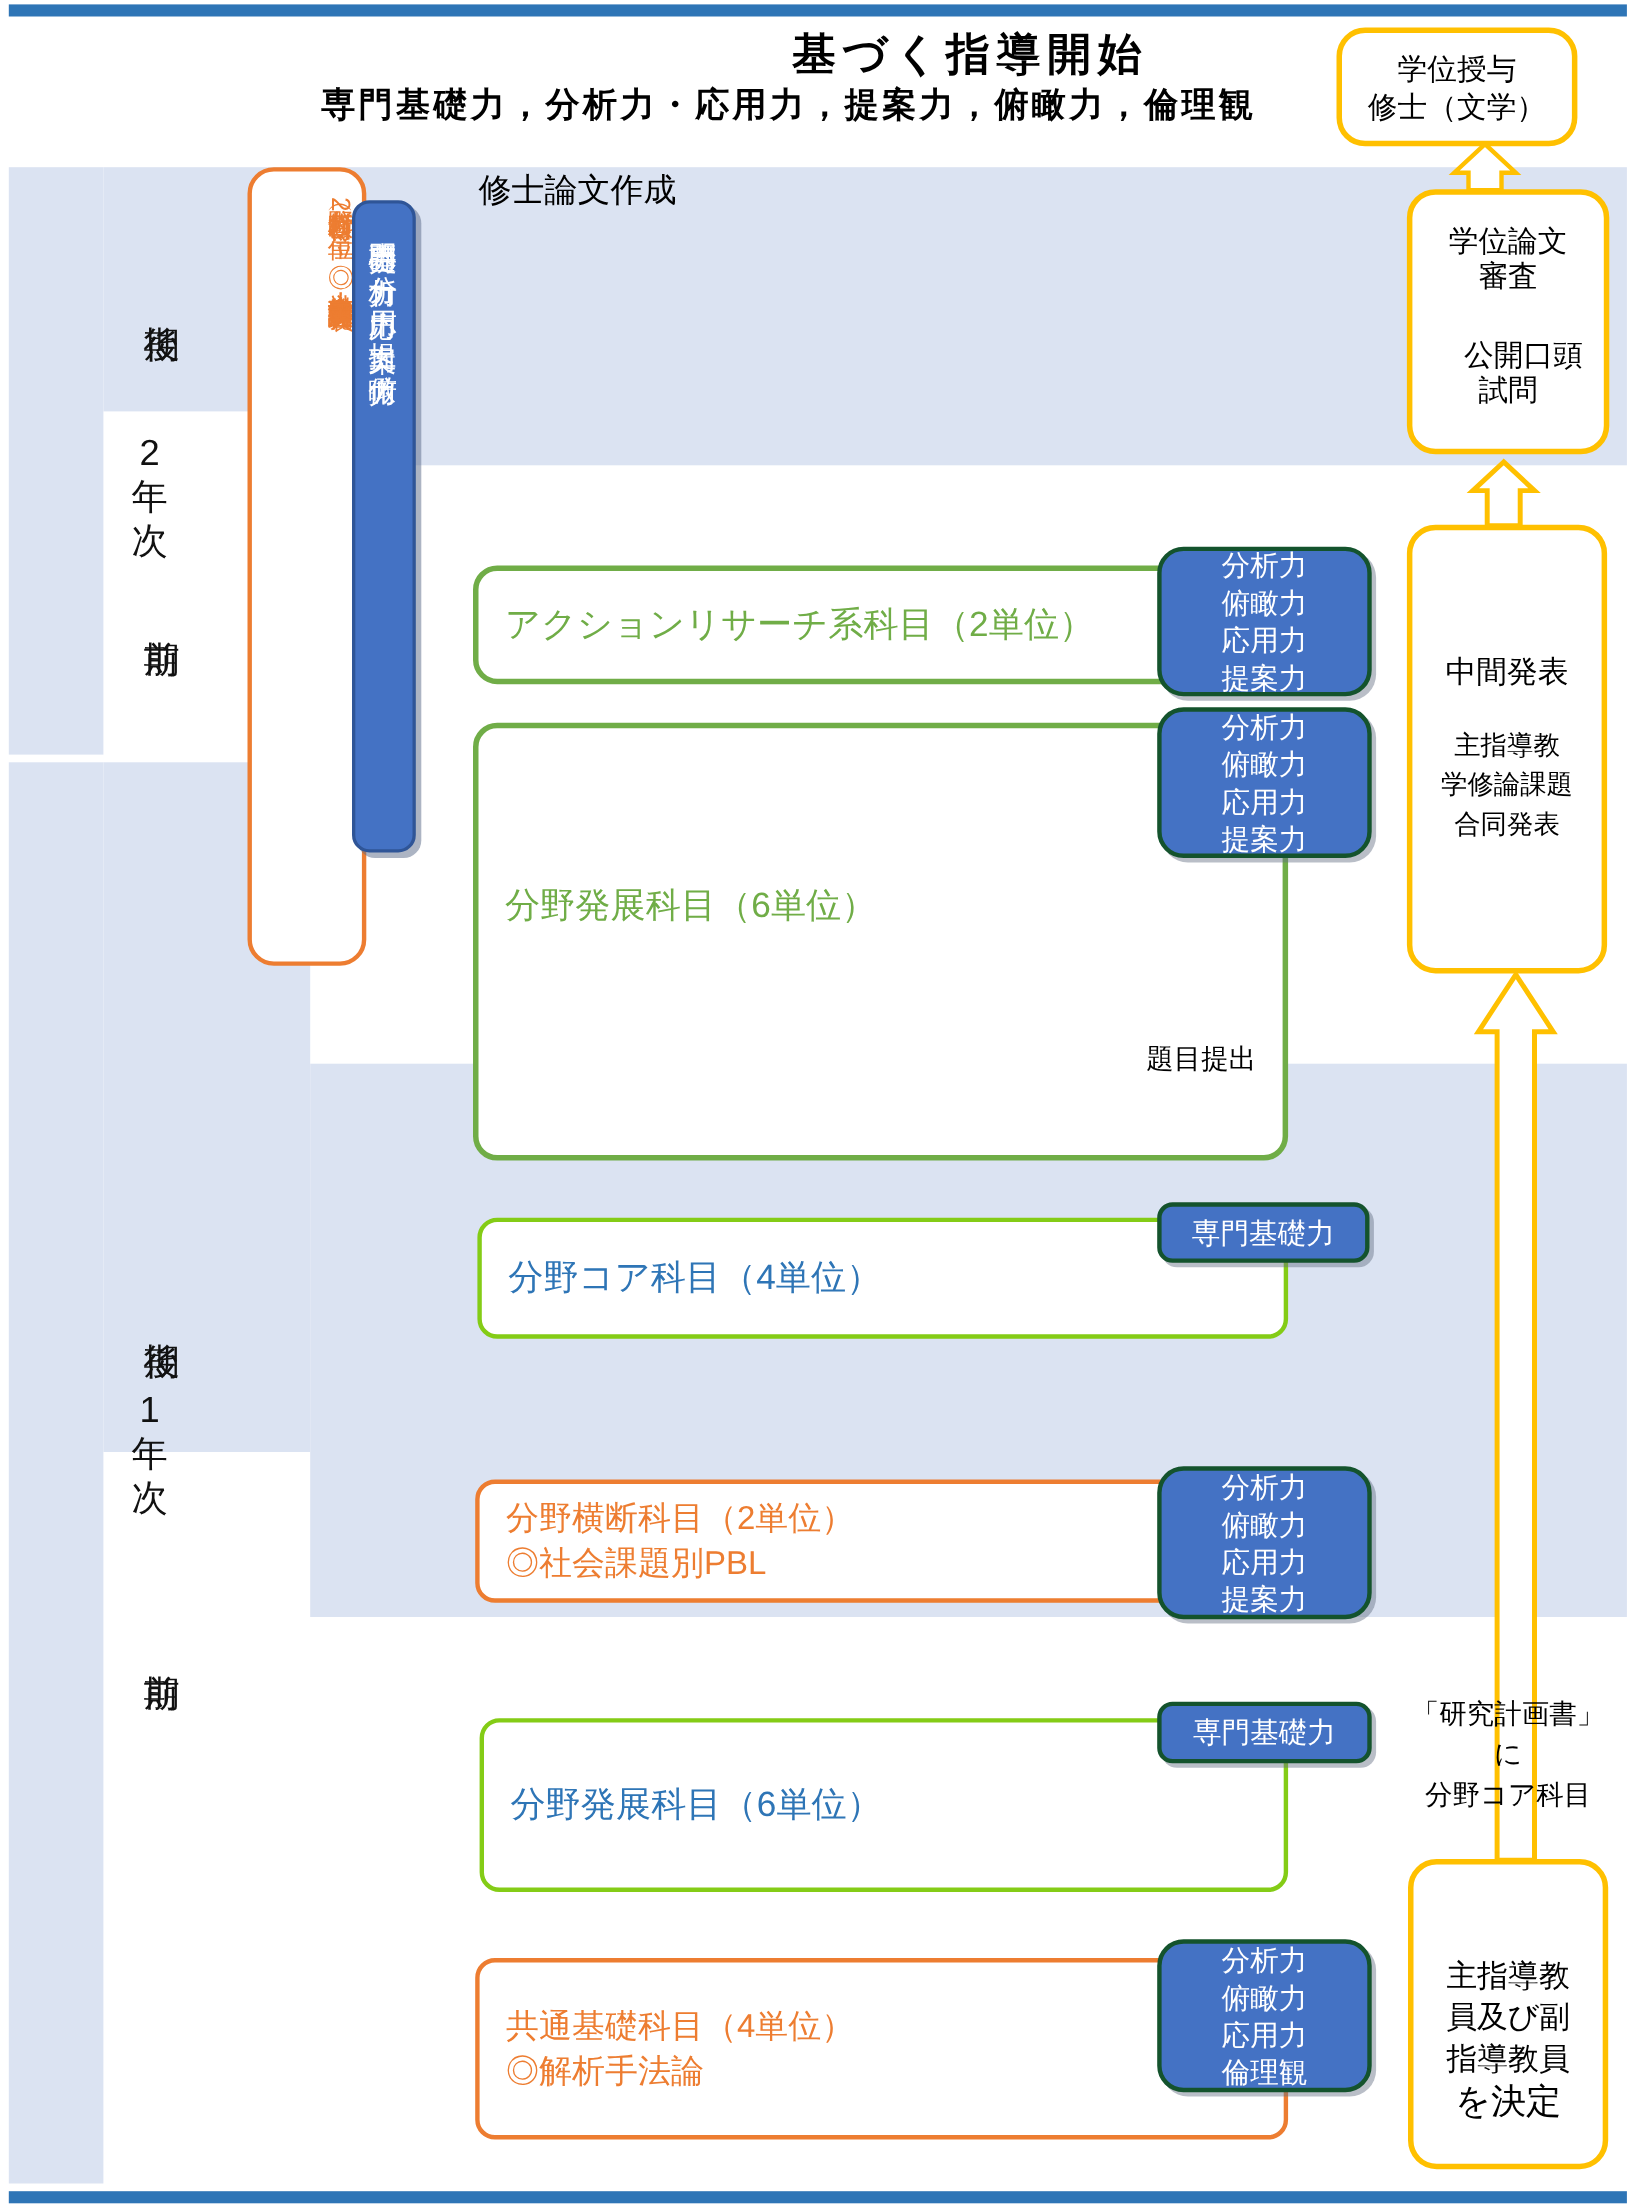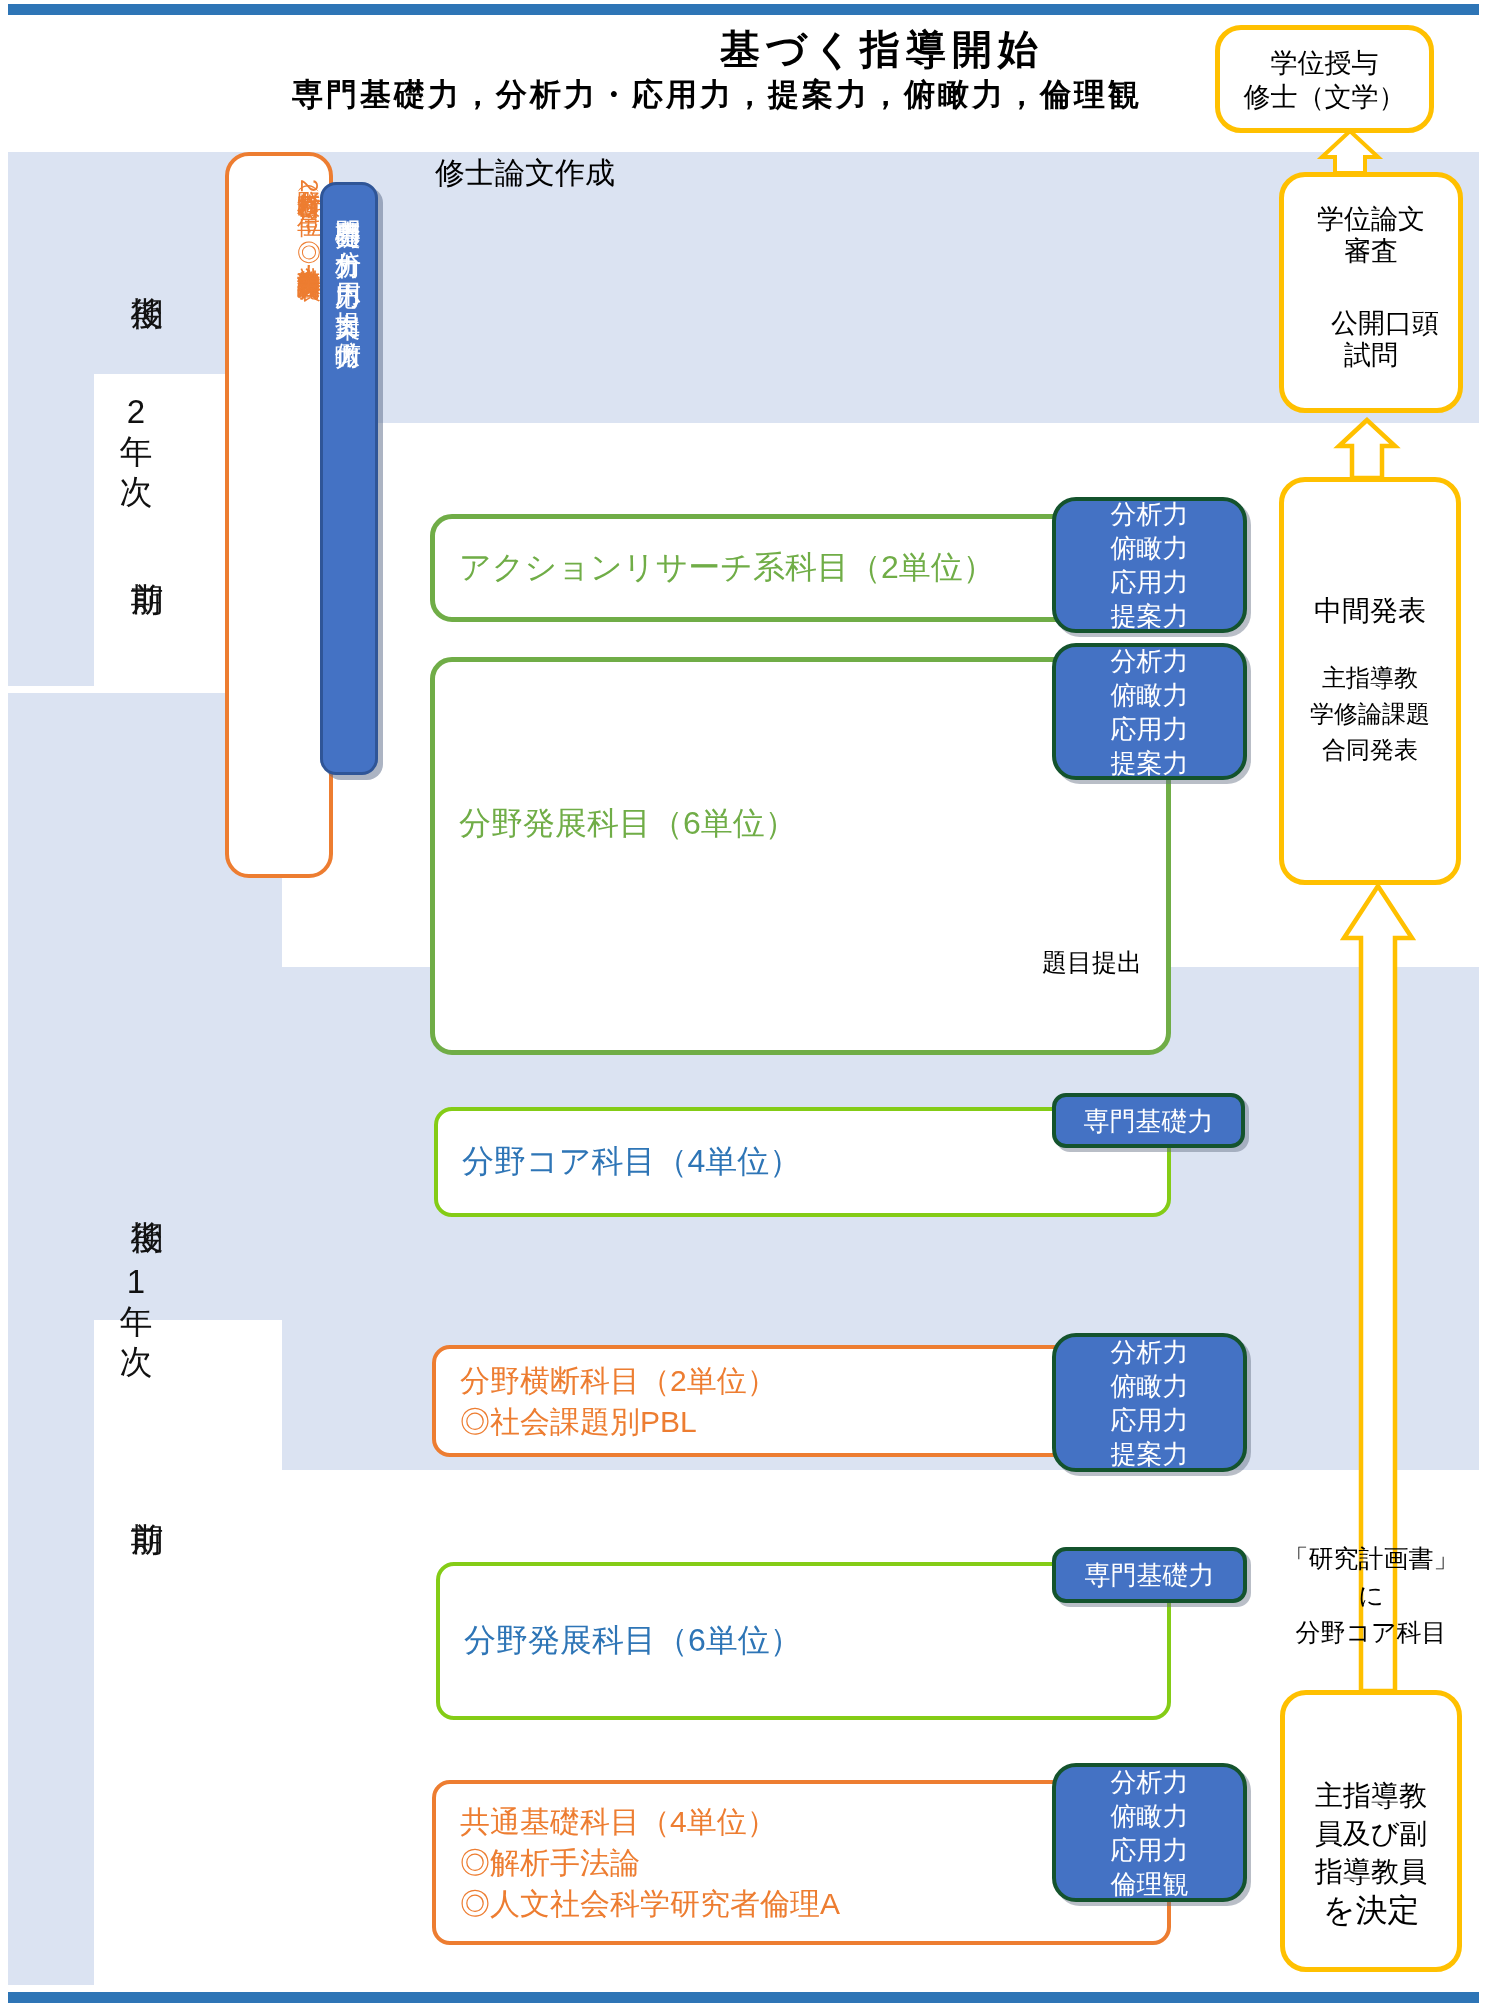--- a/index.html
+++ b/index.html
@@ -93,21 +93,20 @@
     <div class="l2">◎社会課題別PBL</div>
   </div>
 
   <div class="cbox blue" style="left:436px;top:1562px;width:727px;height:150px;">
     <div class="l1">分野発展科目（6単位）</div>
   </div>
 
   <div class="cbox orange" style="left:432px;top:1780px;width:731px;height:157px;">
     <div class="l2">共通基礎科目（4単位）</div>
     <div class="l2">◎解析手法論</div>
-    <div class="l2">◎人文社会科学研究者倫理A</div>
   </div>
 
   <div class="chip chip4" style="left:1052px;top:497px;width:187px;height:128px;">
     <div>分析力</div>
     <div>俯瞰力</div>
     <div>応用力</div>
     <div>提案力</div>
   </div>
   <div class="chip chip4" style="left:1052px;top:643px;width:187px;height:129px;">
     <div>分析力</div>

